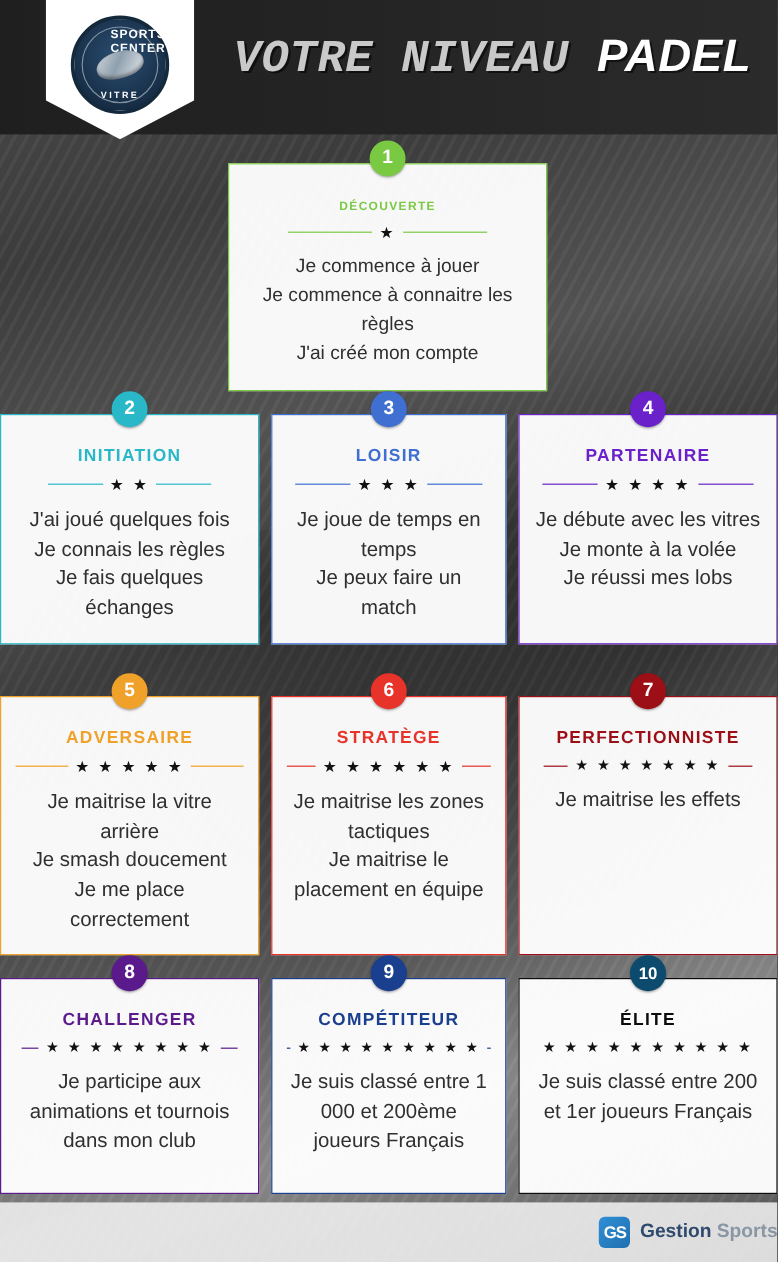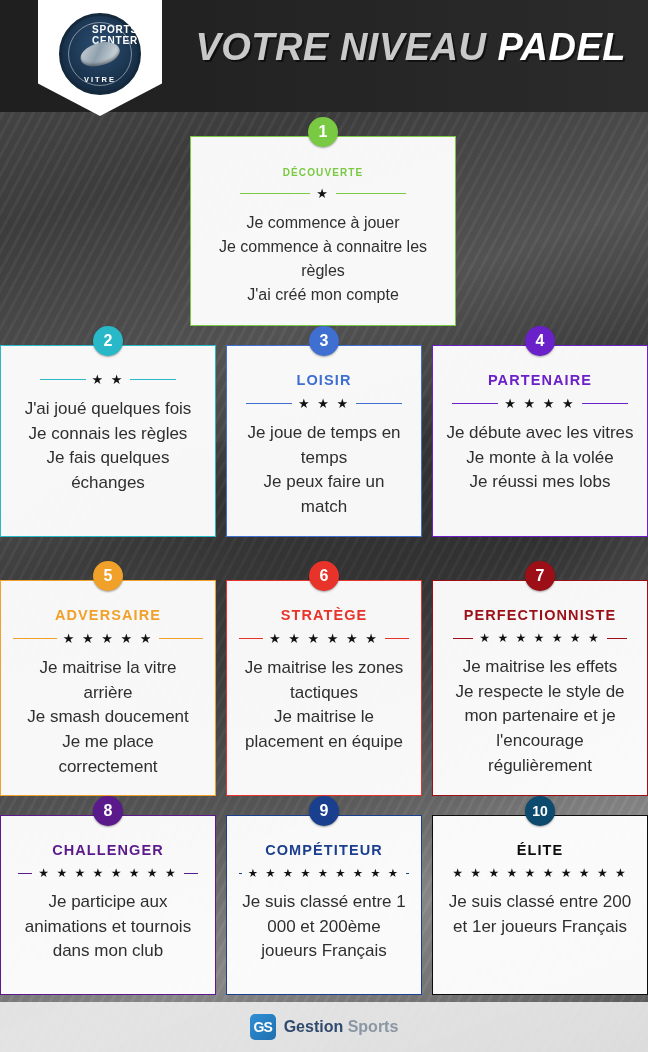--- a/index.html
+++ b/index.html
@@ -89,20 +89,21 @@
     right: 22px; top: 26px;
     font-size: 38px;
     font-style: italic;
     font-weight: bold;
     letter-spacing: 0.5px;
     color: #ffffff;
     text-shadow: 2px 2px 0 rgba(0,0,0,0.55);
   }
   .header-title .light {
     color: #c9c9c9;
+    font-family: Liberation Mono, monospace;
   }
   .header-title .bold {
     color: #ffffff;
   }
 
   
   .row {
     position: absolute;
     display: flex;
     gap: 10px;
@@ -172,21 +173,21 @@
   #card-1 .rule { width: 70px; }
   #card-1 .card-desc { font-size: 16px; line-height: 1.5; }
 
   
   .footer {
     position: absolute;
     left: 0; right: 0; bottom: 0;
     height: 50px;
     display: flex;
     align-items: center;
-    justify-content: center;
+    justify-content: flex-end;
     gap: 8px;
     background: rgba(240,240,240,0.88);
     z-index: 5;
   }
   .footer-logo {
     width: 26px; height: 26px;
     border-radius: 5px;
     background: linear-gradient(135deg, #2f8fd6, #1f6fae);
     color: #fff;
     font-size: 14px; font-weight: bold;
@@ -230,20 +231,21 @@
     <div class="card-desc">
       <div>Je commence à jouer</div>
       <div>Je commence à connaitre les règles</div>
       <div>J'ai créé mon compte</div>
     </div>
   </div>
 
   <div class="row" id="row-2" style="left:0px; top:345px; width:648px;">
     <div class="card" style="width: 216px; min-height: 165px; border-color: rgb(41, 184, 200);">
       <div class="badge" style="background: rgb(41, 184, 200);">2</div>
+      <div class="card-title" style="color: rgb(41, 184, 200);">INITIATION</div>
       <div class="stars-row">
         <div class="rule" style="background: rgb(41, 184, 200);"></div>
         <div class="stars">★ ★</div>
         <div class="rule" style="background: rgb(41, 184, 200);"></div>
       </div>
       <div class="card-desc">
         <div>J'ai joué quelques fois</div>
         <div>Je connais les règles</div>
         <div>Je fais quelques échanges</div>
       </div>
@@ -308,21 +310,20 @@
     <div class="card" style="width: 216px; min-height: 162px; border-color: rgb(156, 15, 23);">
       <div class="badge" style="background: rgb(156, 15, 23);">7</div>
       <div class="card-title" style="color: rgb(156, 15, 23);">PERFECTIONNISTE</div>
       <div class="stars-row">
         <div class="rule" style="width: 20px; background: rgb(156, 15, 23);"></div>
         <div class="stars" style="font-size:12px;">★ ★ ★ ★ ★ ★ ★</div>
         <div class="rule" style="width: 20px; background: rgb(156, 15, 23);"></div>
       </div>
       <div class="card-desc">
         <div>Je maitrise les effets</div>
-        <div>Je respecte le style de mon partenaire et je l'encourage régulièrement</div>
       </div>
     </div>
   </div>
 
   <div class="row" id="row-4" style="left:0px; top:815px; width:648px;">
     <div class="card" style="width: 216px; min-height: 180px; border-color: rgb(91, 26, 140);">
       <div class="badge" style="background: rgb(91, 26, 140);">8</div>
       <div class="card-title" style="color: rgb(91, 26, 140);">CHALLENGER</div>
       <div class="stars-row">
         <div class="rule" style="width: 14px; background: rgb(91, 26, 140);"></div>

